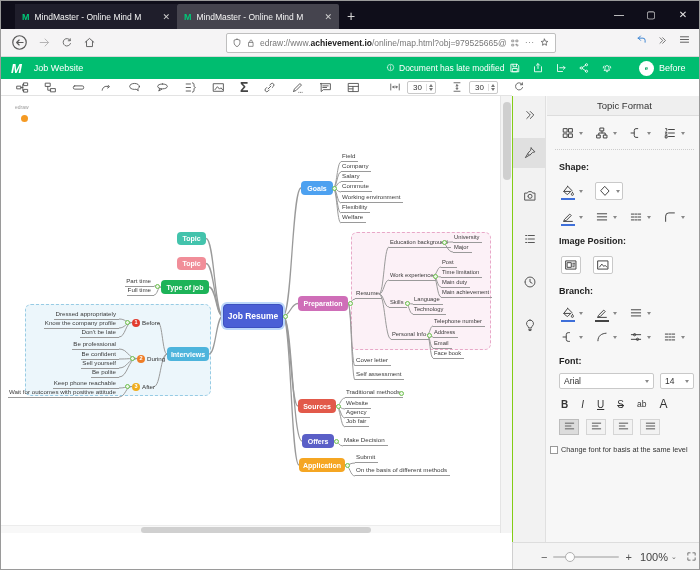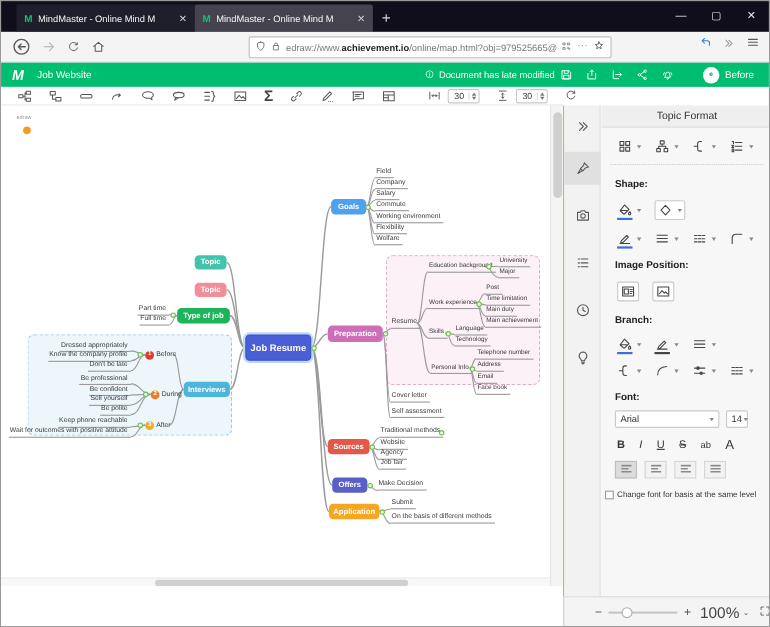--- a/index.html
+++ b/index.html
@@ -88,21 +88,21 @@
   .alignrow { display:flex; align-items:center; margin:8px 0 0 12px; gap:7px; }
   .alignbtn { width:20px; height:16px; border:1px solid #d5d5d5; background:#f2f2f2; display:flex; align-items:center; justify-content:center; }
   .alignbtn.active { background:#dcdcdc; border-color:#bdbdbd; }
   .ckrow { display:flex; align-items:center; margin:10px 0 0 3px; gap:3px; }
   .ckbox { width:8px; height:8px; border:1px solid #999; background:#fff; flex:0 0 auto; }
   .cktext { font-size:7.3px; color:#333; white-space:nowrap; }
   .zoombar { position:absolute; left:511px; top:541px; width:189px; height:29px; background:#f4f4f4; border-left:1px solid #cfcfcf; border-top:1px solid #ddd; display:flex; align-items:center; }
   .zminus,.zplus { font-size:11px; color:#555; }
   .zslider { position:relative; width:66px; height:2px; background:#c7c7c7; margin:0 6px; border-radius:1px; }
   .zknob { position:absolute; left:12px; top:-4px; width:10px; height:10px; border-radius:50%; background:#fdfdfd; border:1px solid #b0b0b0; }
-  .zval { font-size:14px; color:#444; margin-left:8px; }
+  .zval { font-size:11px; color:#444; margin-left:8px; }
   .zdd { font-size:7px; color:#666; margin-left:3px; }
 </style>
 </head>
 <body>
 
 <div class="window">
 
   <div class="tabbar">
     <div class="tab first">
       <span class="fav">M</span>
@@ -635,21 +635,21 @@
             </svg>
             <span class="caret"></span>
           </span>
         </div>
       <div class="plabel">Font:</div>
       <div class="fontrow">
         <div class="fsel" style="width:95px">
           <span>Arial</span>
             <span class="caret"></span>
         </div>
-        <div class="fsel" style="width:20px">
+        <div class="fsel" style="width:34px">
           <span>14</span>
             <span class="caret"></span>
         </div>
       </div>
       <div class="fmtrow" id="row-fontbtns">
           <span style="font-weight: bold;">B</span>
           <span style="font-style: italic;">I</span>
           <span style="text-decoration: underline;">U</span>
           <span style="text-decoration: line-through;">S</span>
           <span style="font-size: 8.5px;">ab</span>

